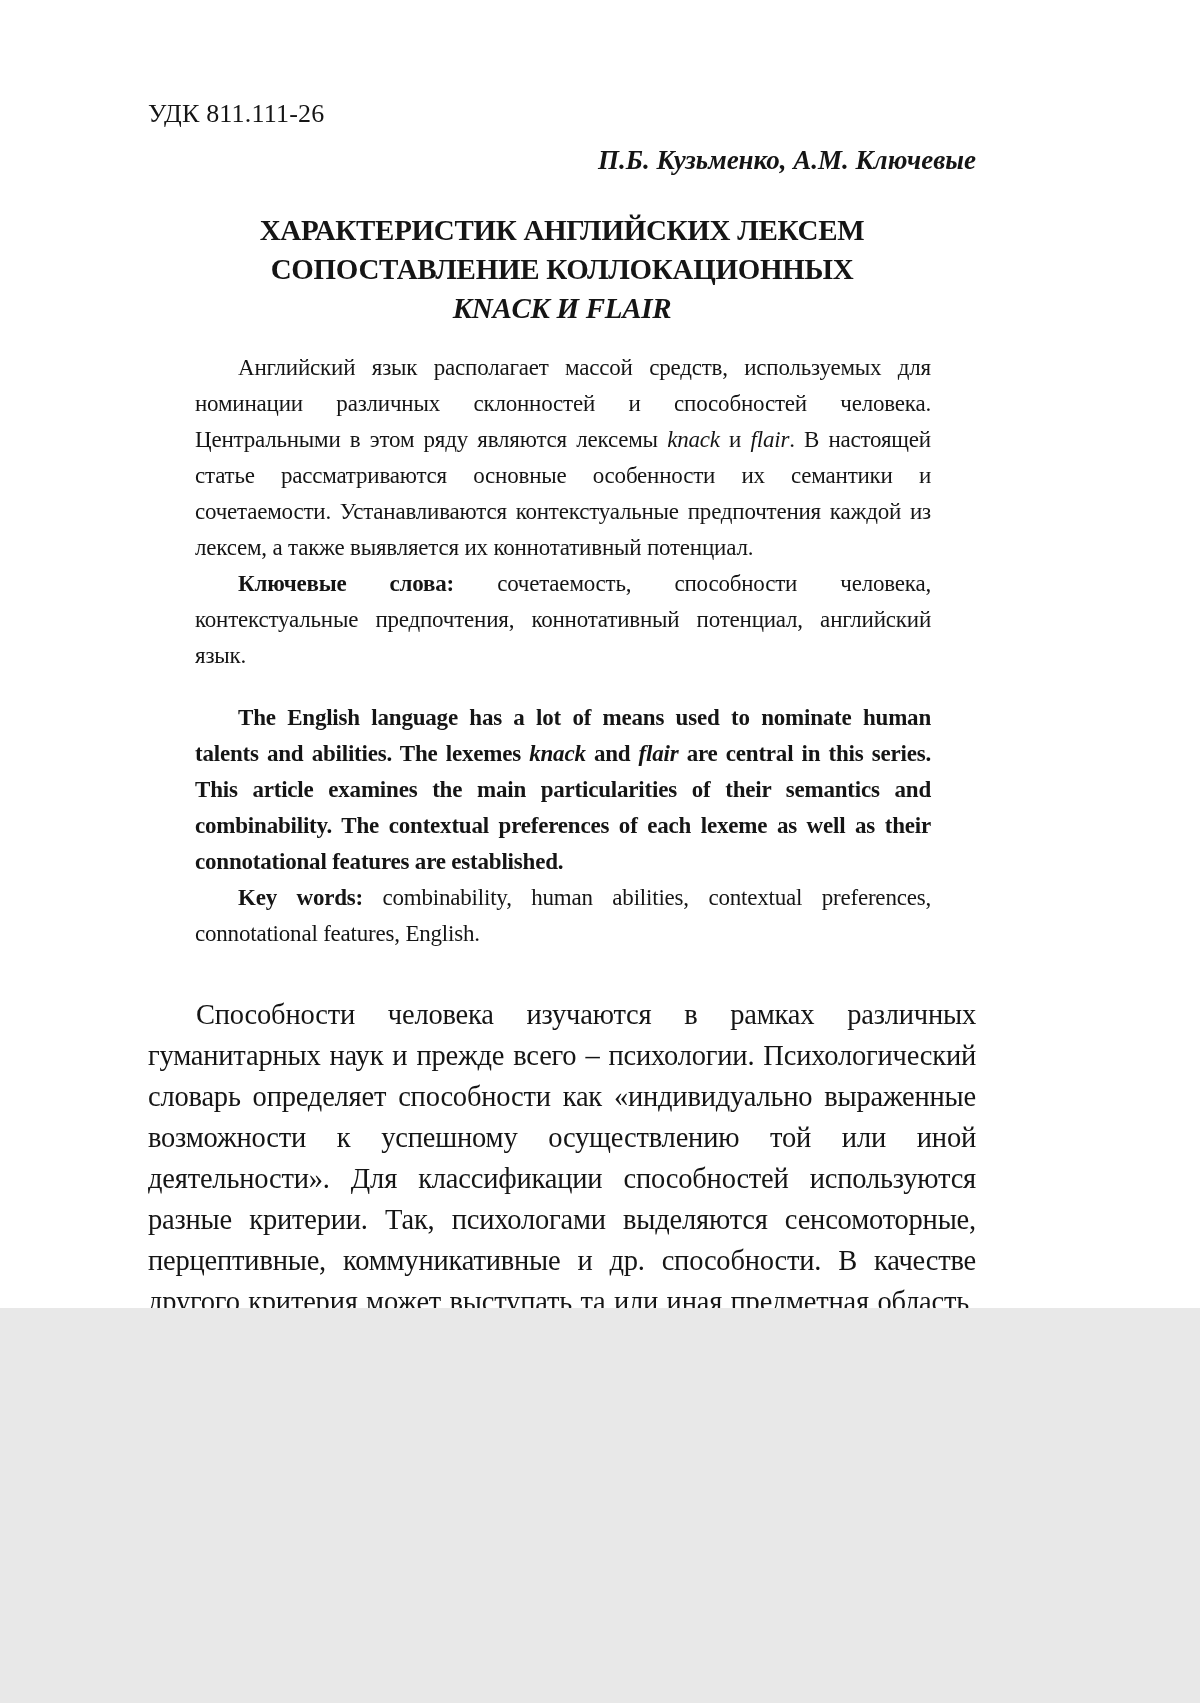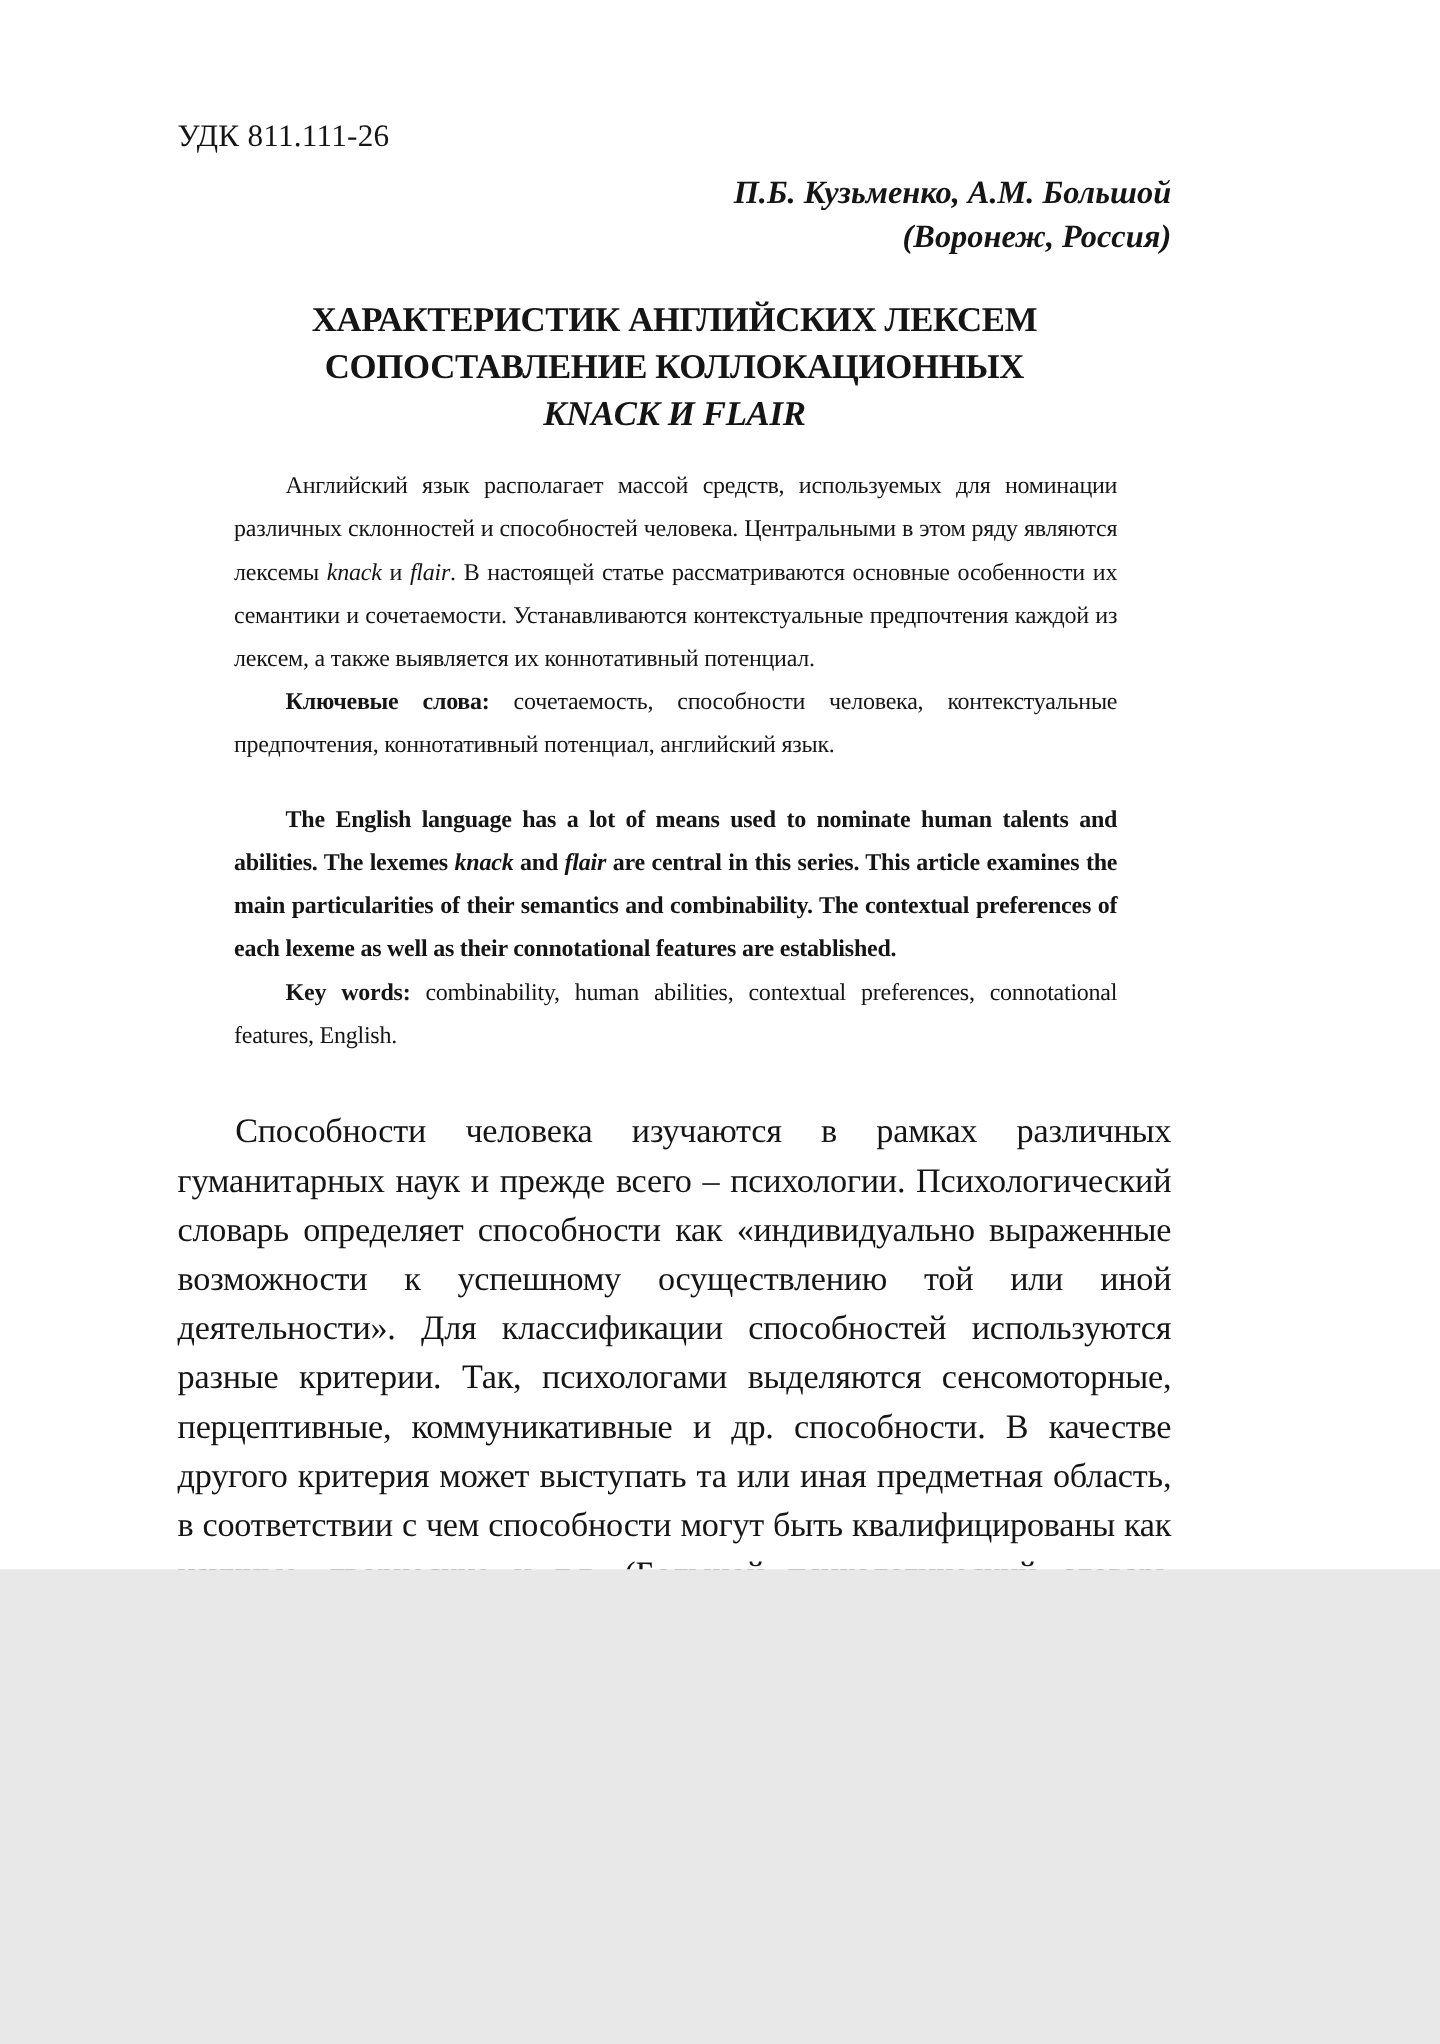--- a/index.html
+++ b/index.html
@@ -43,21 +43,21 @@
     font-weight: bold;
     font-size: 29px;
     line-height: 39px;
     letter-spacing: -0.3px;
   }
   .title-latin {
     font-style: italic;
   }
   .abstract-wrap {
     margin: 22px 45px 0 47px;
-    font-size: 20px;
+    font-size: 23px;
     line-height: 36px;
     text-align: justify;
     letter-spacing: -0.2px;
   }
   .abstract-para {
     margin: 0;
     text-indent: 43px;
   }
   .abstract-para.en-first {
     margin-top: 26px;
@@ -100,22 +100,21 @@
 </style>
 </head>
 <body>
 
 <div class="page">
   <div class="content">
 
     <div class="udc">УДК 811.111-26</div>
 
     <div class="authors-block">
-      <div>П.Б. Кузьменко, А.М. Большой</div>
-      <div>(Воронеж, Россия)</div>
+      <div>П.Б. Кузьменко, А.М. Ключевые</div>
     </div>
 
     <div class="article-title">
       <div>ХАРАКТЕРИСТИК АНГЛИЙСКИХ ЛЕКСЕМ</div>
       <div>СОПОСТАВЛЕНИЕ КОЛЛОКАЦИОННЫХ</div>
       <div class="title-latin">KNACK И FLAIR</div>
     </div>
 
     <div class="abstract-wrap">
       <p class="abstract-para"><span>Английский язык располагает массой средств, используемых для номинации различных склонностей и способностей человека. Центральными в этом ряду являются лексемы </span><span style="font-style: italic;">knack</span><span> и </span><span style="font-style: italic;">flair</span><span>. В настоящей статье рассматриваются основные особенности их семантики и сочетаемости. Устанавливаются контекстуальные предпочтения каждой из лексем, а также выявляется их коннотативный потенциал.</span></p>

